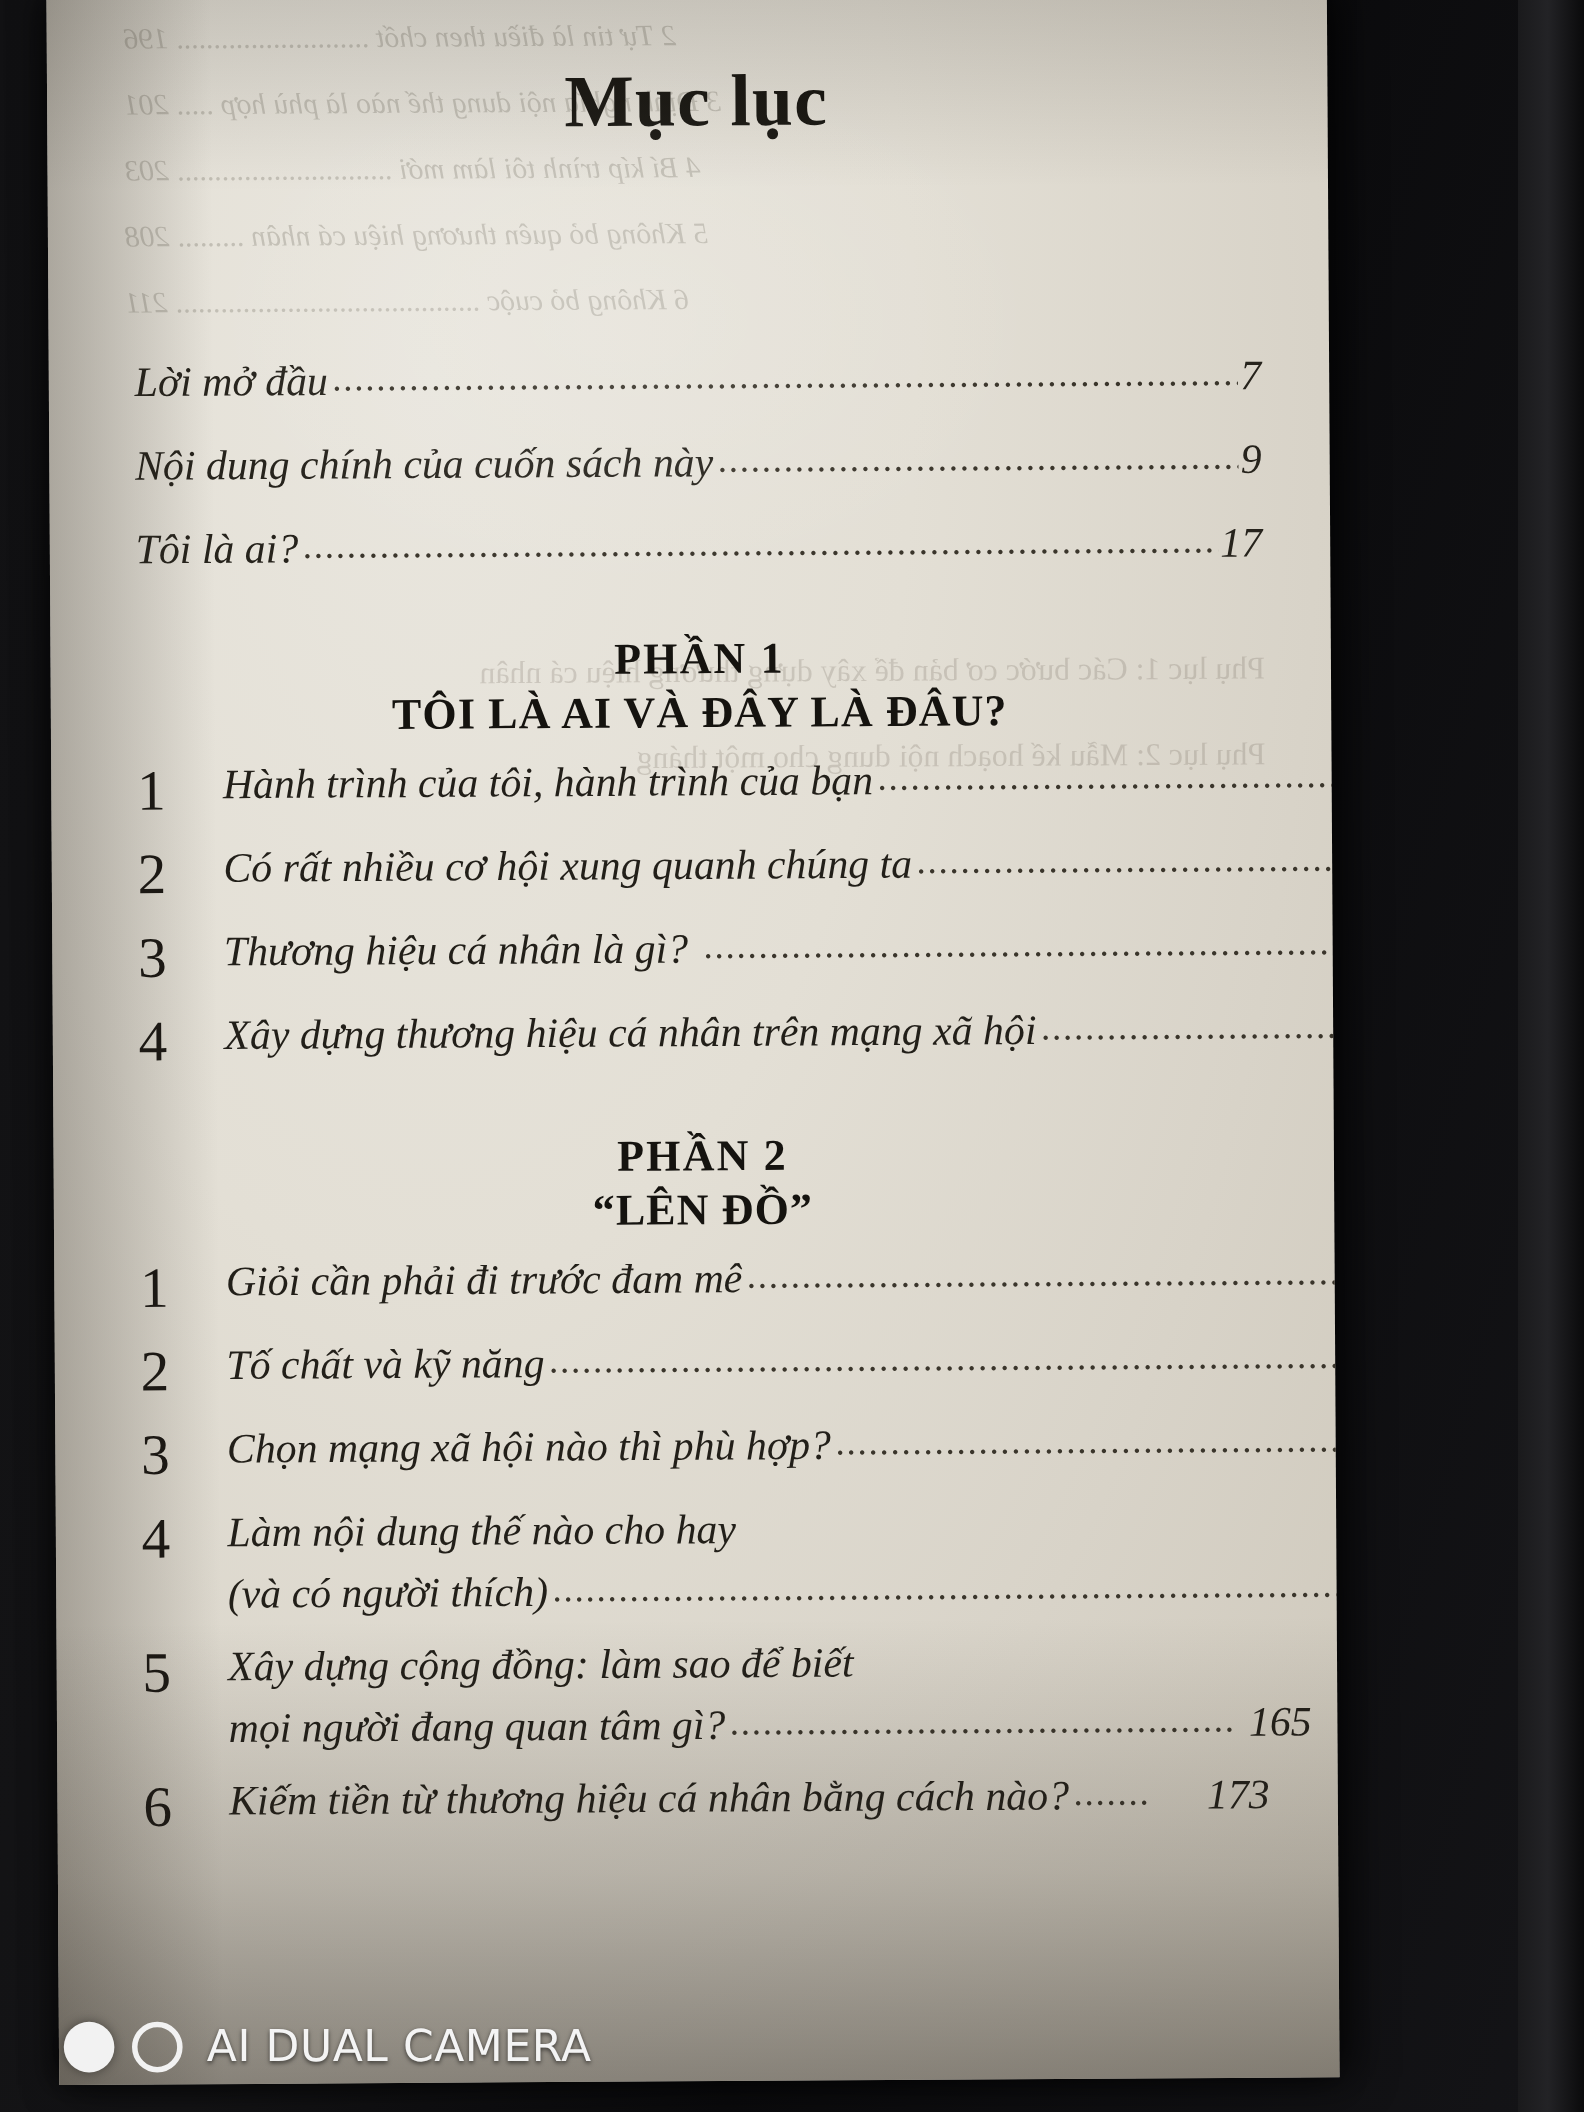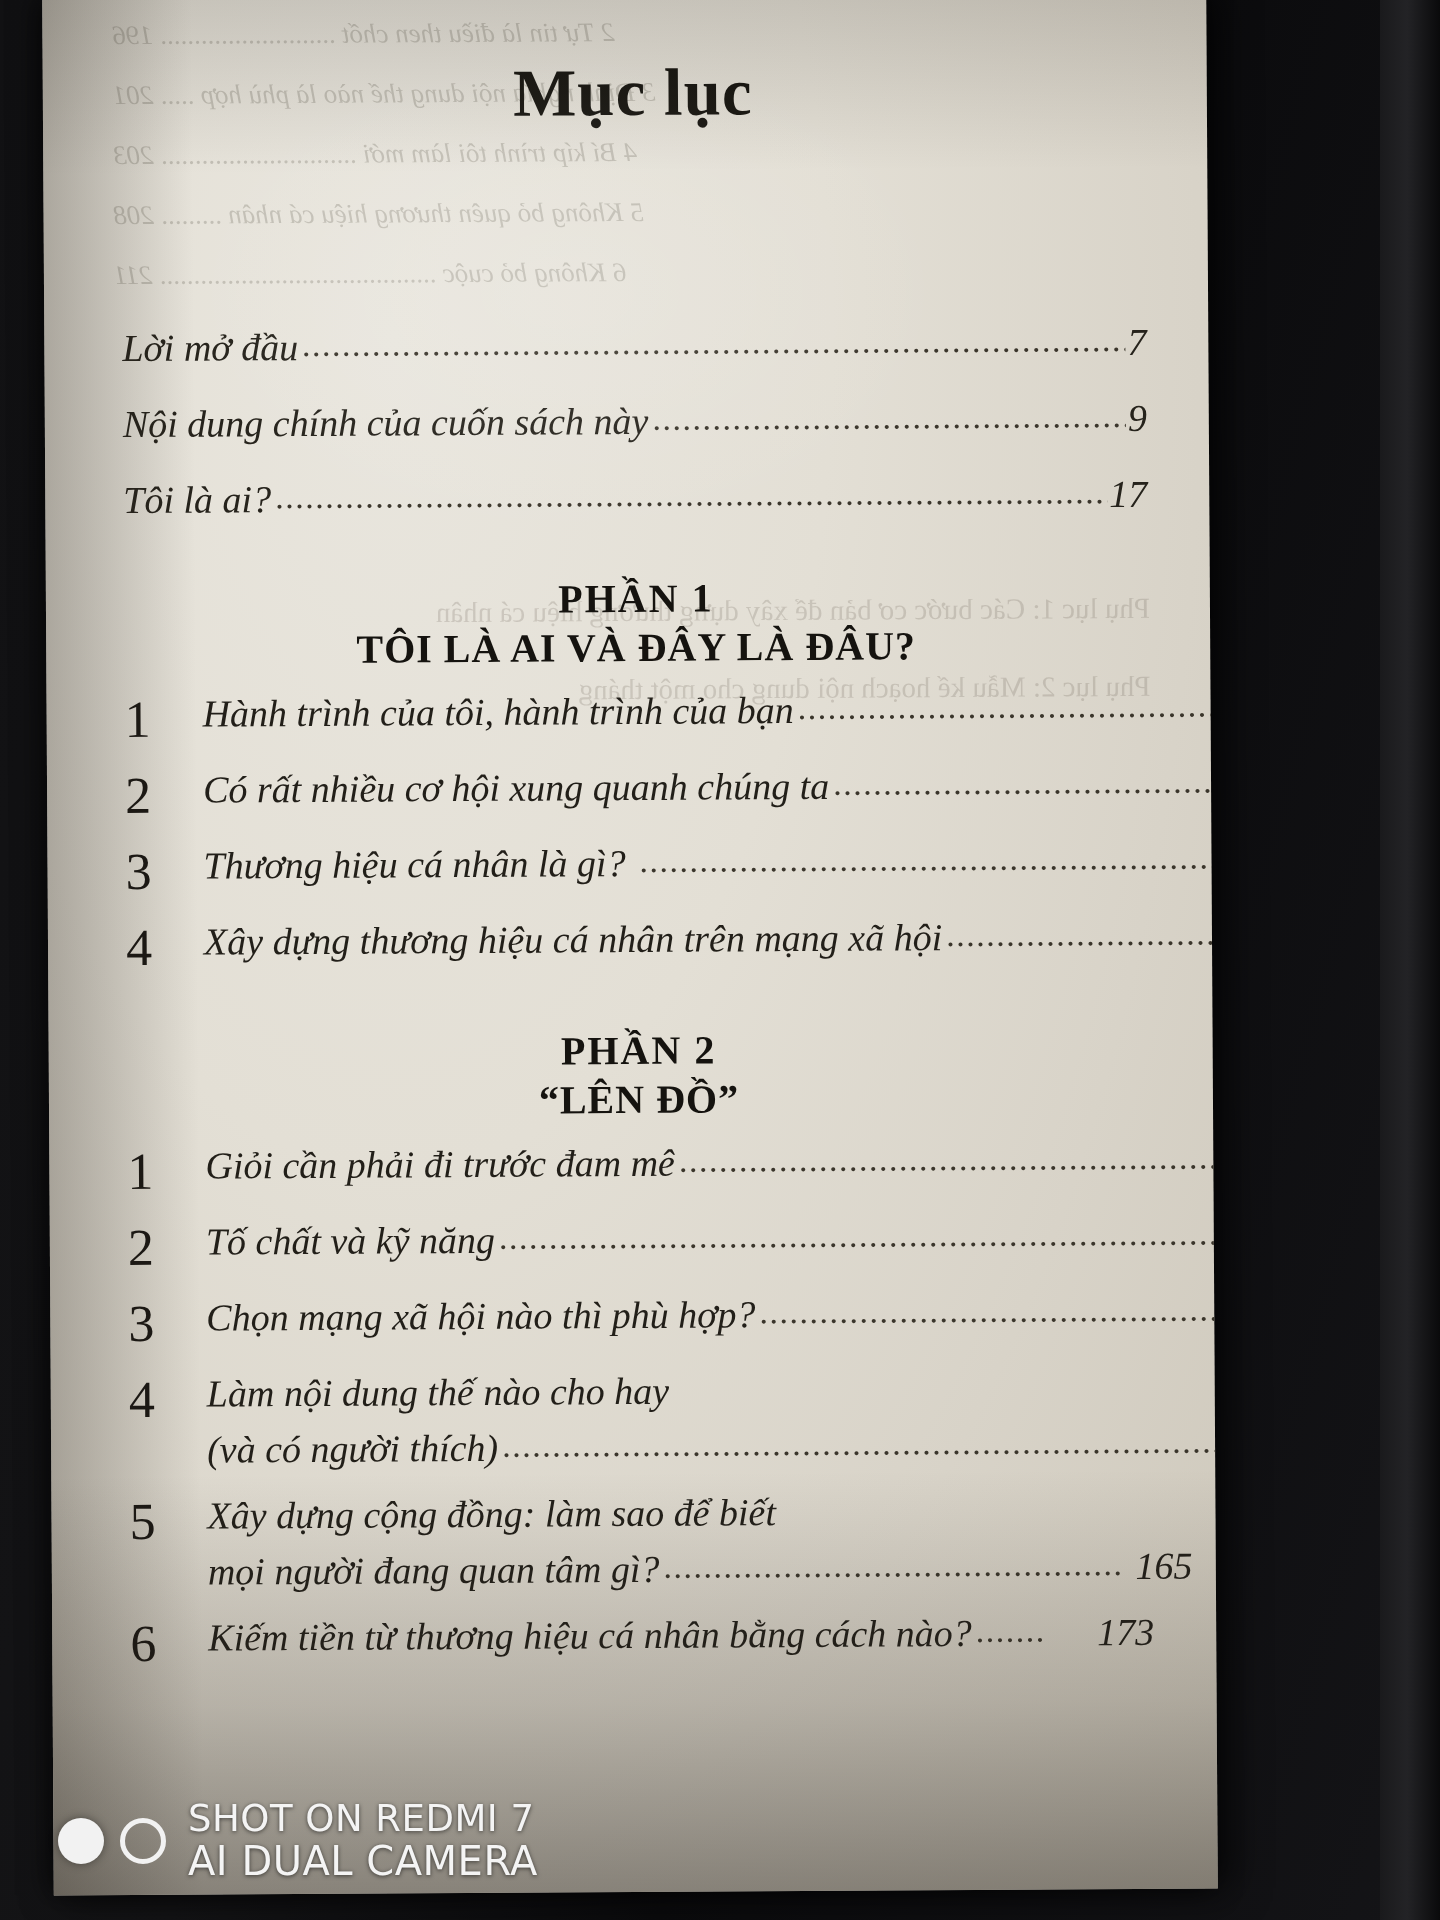--- a/index.html
+++ b/index.html
@@ -407,17 +407,16 @@
     <div class="page-shade-left"></div>
     <div class="page-shade-bottom"></div>
   </div>
 
   <div class="watermark">
     <div class="wm-dots">
       <div class="wm-dot-filled"></div>
       <div class="wm-dot-open"></div>
     </div>
     <div class="wm-text">
-      <div class="wm-line1">SHOT ON REDMI 7</div>
       <div class="wm-line2">AI DUAL CAMERA</div>
     </div>
   </div>
 </div>
 
 </body></html>

